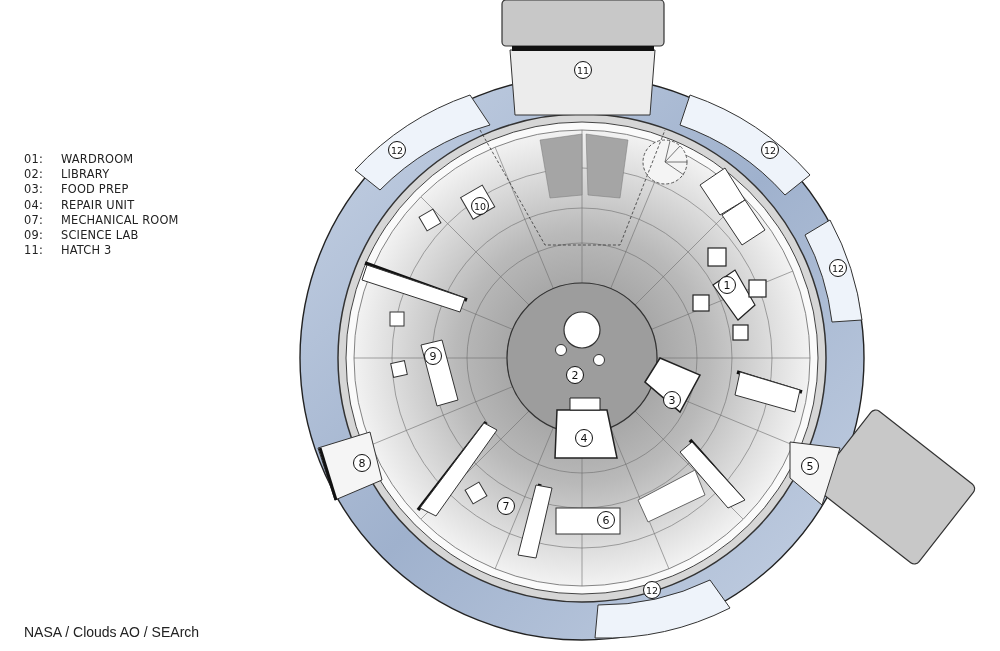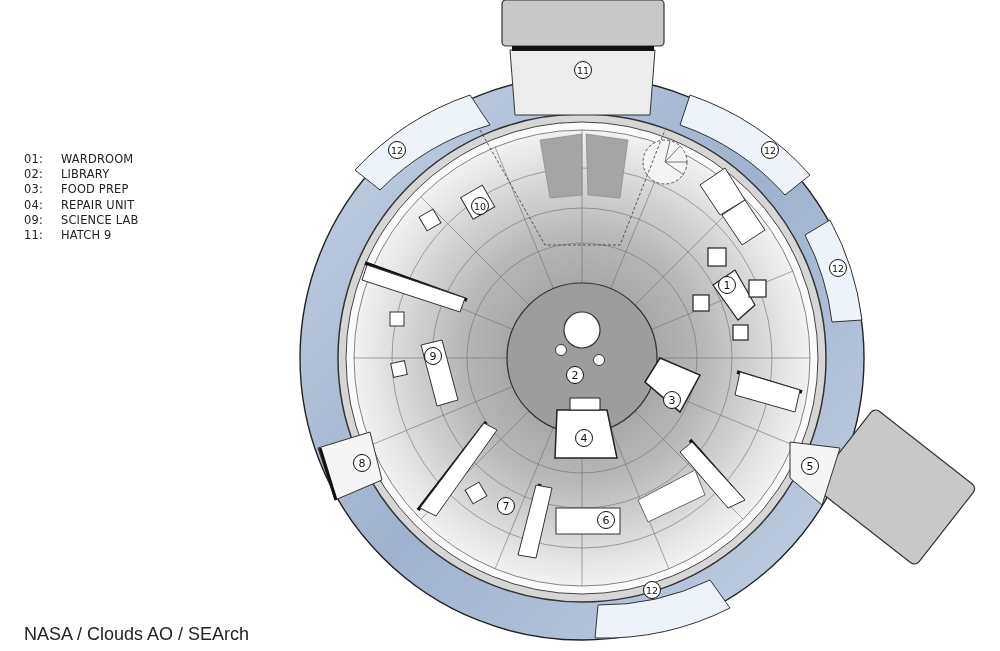--- a/index.html
+++ b/index.html
@@ -1,20 +1,20 @@
 <!DOCTYPE html>
 <html><head>
 <meta charset="utf-8">
 <style>
   html,body{margin:0;padding:0;background:#ffffff;}
   body{width:1000px;height:651px;position:relative;overflow:hidden;font-family:"DejaVu Sans",sans-serif;}
   .legend{position:absolute;left:24px;top:115px;font-family:"DejaVu Sans",sans-serif;font-size:11.4px;line-height:15.2px;color:#222;letter-spacing:0.2px;margin-top:37px;}
   .legend-row{display:flex;white-space:nowrap;}
   .legend-num{width:37px;}
-  .credit{position:absolute;left:24px;top:624px;font-family:"Liberation Sans",sans-serif;font-size:18px;color:#222;}
+  .credit{position:absolute;left:24px;top:624px;font-family:"Liberation Sans",sans-serif;font-size:14px;color:#222;}
   svg{position:absolute;left:0;top:0;}
   .lbl{font-family:"DejaVu Sans",sans-serif;font-size:11px;text-anchor:middle;dominant-baseline:central;fill:#111;}
 </style>
 </head>
 <body>
 
 <div class="legend">
   <div class="legend-row">
       <span class="legend-num">01:</span>
       <span>WARDROOM</span>
@@ -25,26 +25,30 @@
     </div>
   <div class="legend-row">
       <span class="legend-num">03:</span>
       <span>FOOD PREP</span>
     </div>
   <div class="legend-row">
       <span class="legend-num">04:</span>
       <span>REPAIR UNIT</span>
     </div>
   <div class="legend-row">
+      <span class="legend-num">07:</span>
+      <span>MECHANICAL ROOM</span>
+    </div>
+  <div class="legend-row">
       <span class="legend-num">09:</span>
       <span>SCIENCE LAB</span>
     </div>
   <div class="legend-row">
       <span class="legend-num">11:</span>
-      <span>HATCH 9</span>
+      <span>HATCH 3</span>
     </div>
 </div>
 
 <div class="credit">NASA / Clouds AO / SEArch</div>
 
 <svg width="1000" height="651" viewBox="0 0 1000 651">
   <defs>
     <radialGradient id="floorGrad" cx="50%" cy="50%" r="50%">
       <stop offset="0%" stop-color="#8e8e8e"></stop>
       <stop offset="55%" stop-color="#b9b9b9"></stop>

